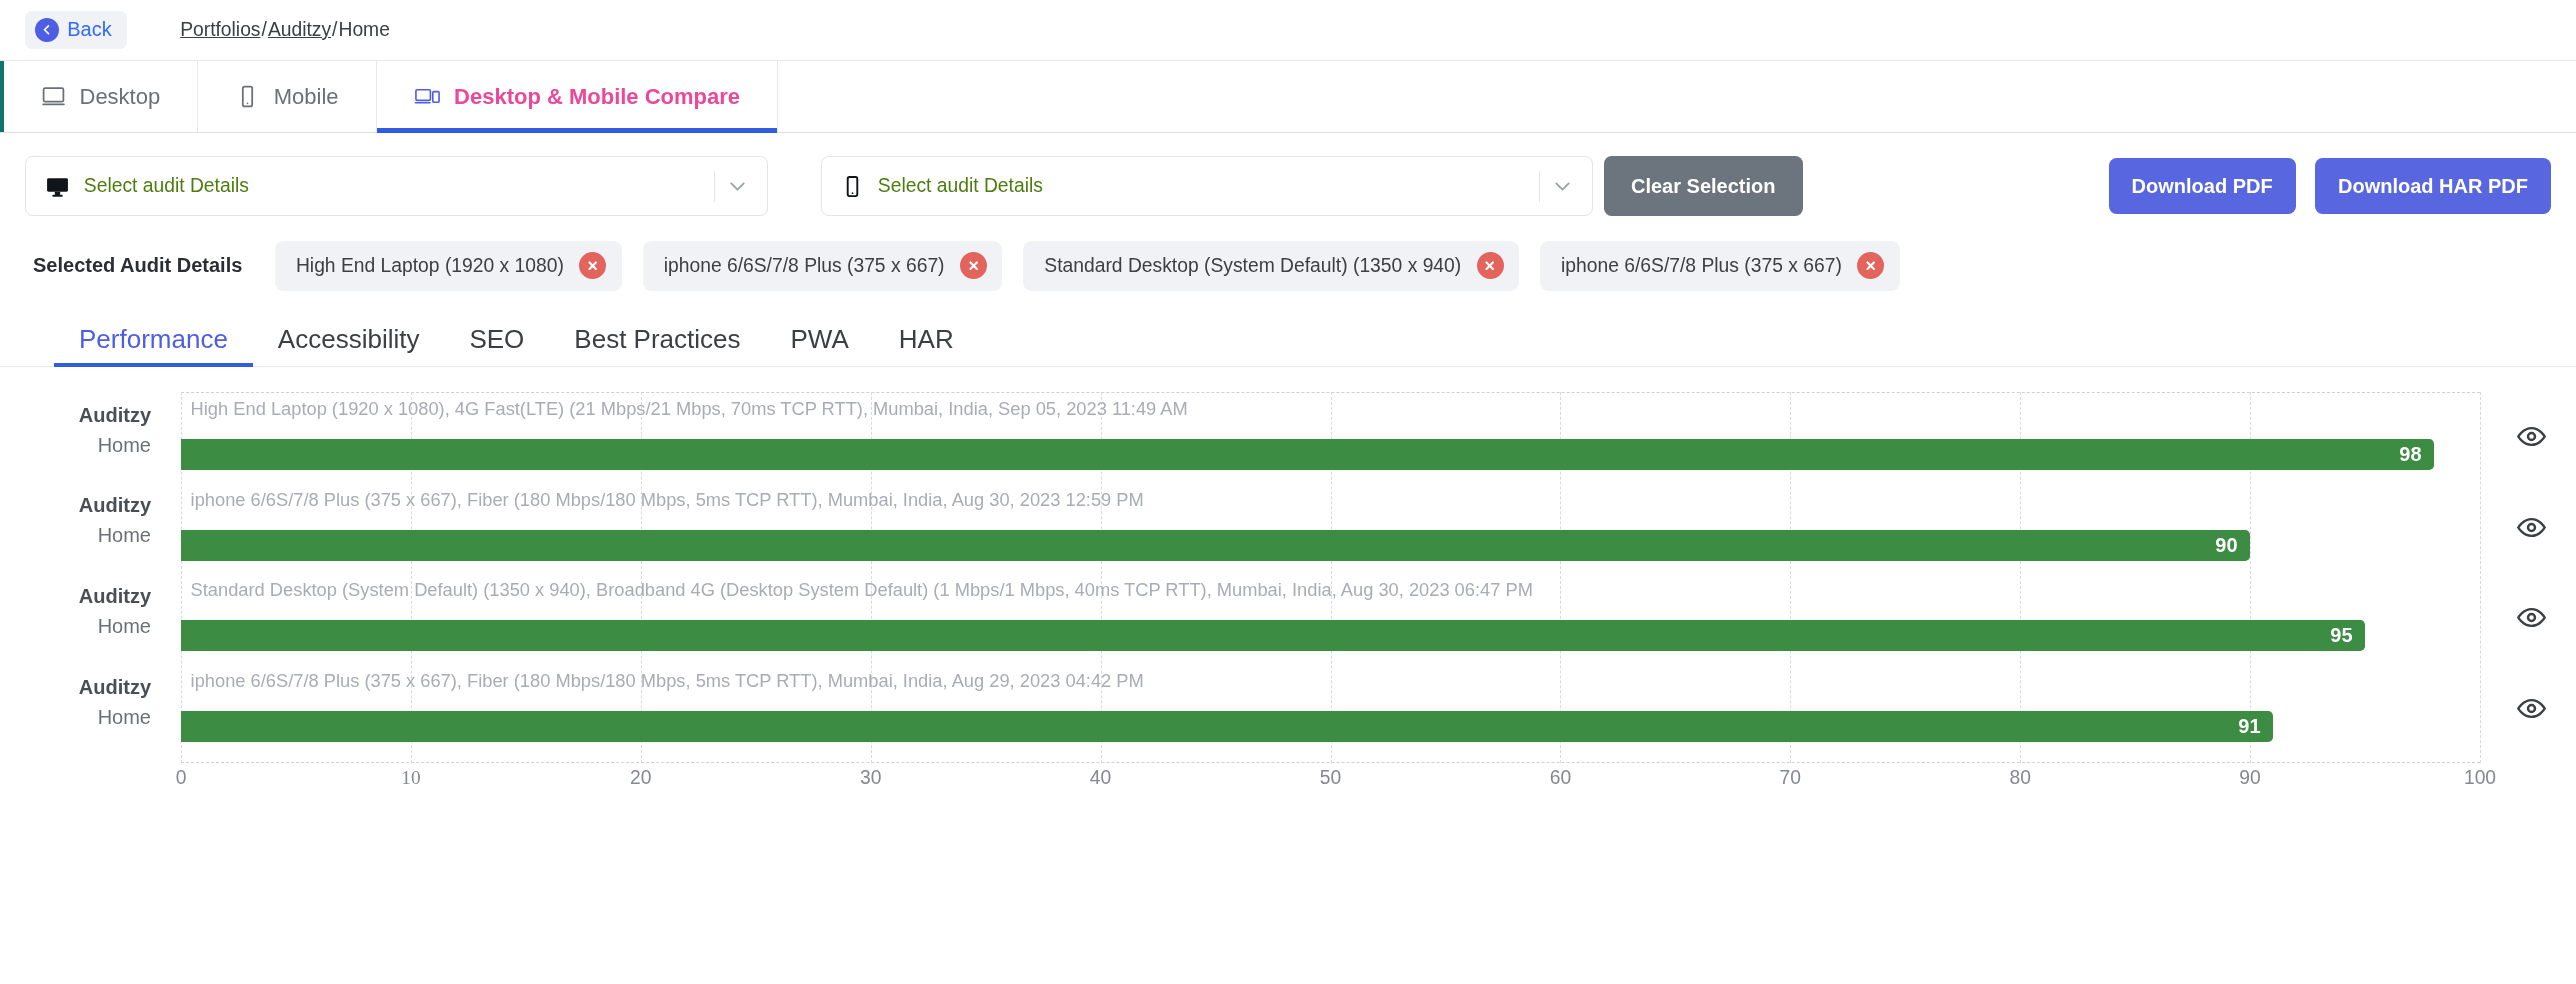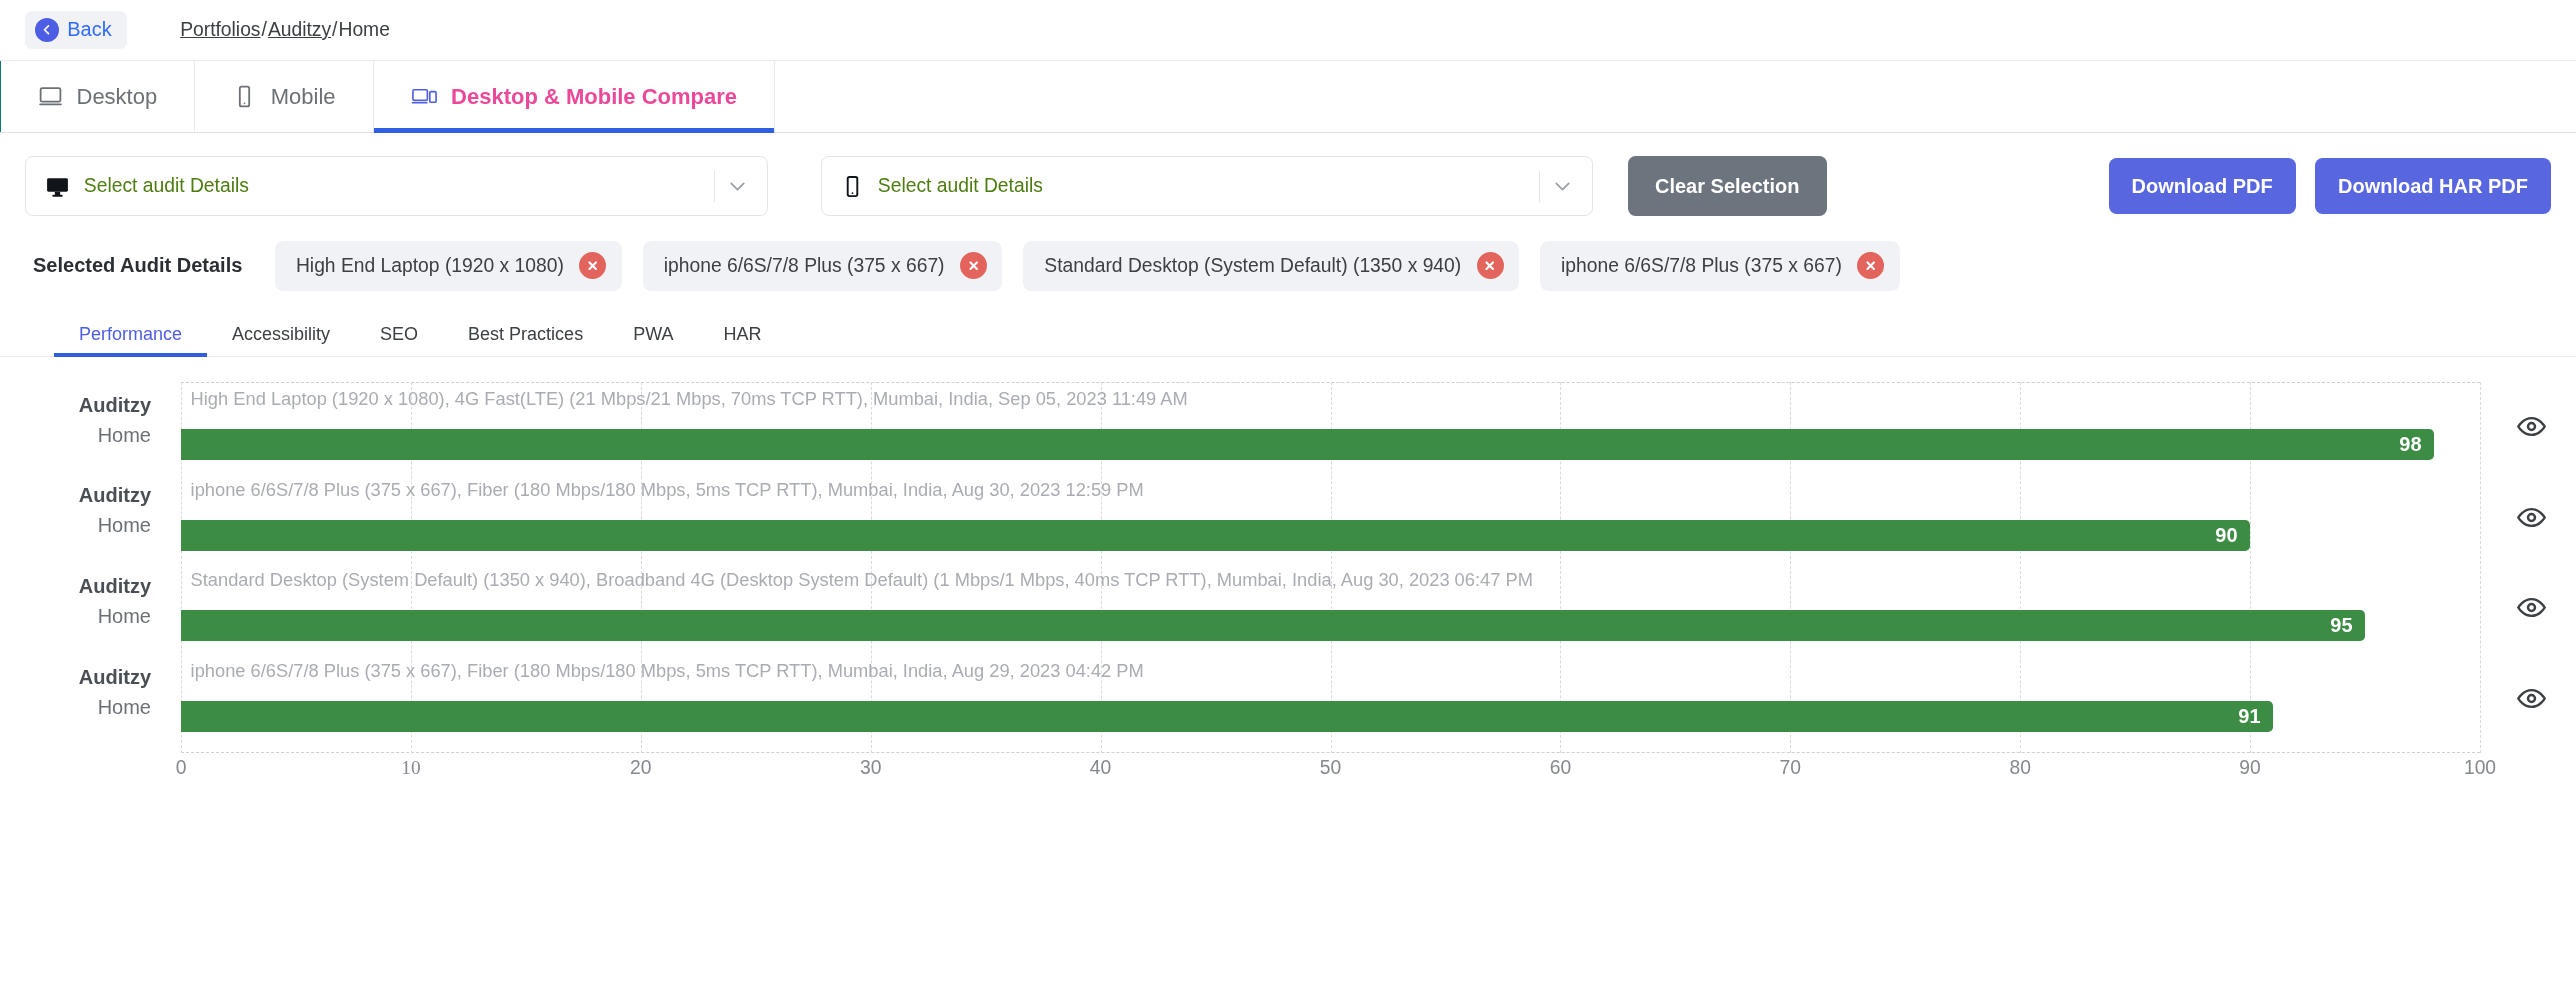--- a/index.html
+++ b/index.html
@@ -55,21 +55,21 @@
   .mtab{
     display:flex;align-items:center;justify-content:center;gap:13.5px;
     padding:0 37px;
     font-size:22px;
     color:#6b7076;
     border-right:1px solid #e8e9ee;
     cursor:pointer;
     position:relative;
     min-width:68px;
   }
-  .mtab:first-child{ border-left:1px solid #0f766e;}
+  .mtab:first-child{ border-left:4px solid #0f766e;}
   .mtab.active{ color:#ec4899; font-weight:bold; }
   .mtab.active:after{
     content:"";position:absolute;left:0;right:0;bottom:-1px;height:4.8px;background:#2f5fe0;
   }
   .mtab .ic{ display:flex;align-items:center;}
 
   
   .toolbar{
     display:flex;align-items:center;
     padding:23px 25px 9.6px 25px;
@@ -100,21 +100,21 @@
   .btn{
     border:none;border-radius:7.7px;cursor:pointer;
     font-size:20px;font-weight:bold;
     color:#fff;
     font-family:"Liberation Sans", sans-serif;
   }
   .btn-clear{
     background:#6c757d;
     height:60px;
     padding:0 27px;
-    margin-left:35px;
+    margin-left:11px;
   }
   .btn-dl{
     background:#5866e0;
     height:56px;
     padding:0 23px;
   }
   .spacer{flex:1;}
   .btn-har{ margin-left:19.3px; }
 
   
@@ -142,21 +142,21 @@
   }
 
   
   .subtabs{
     display:flex;align-items:flex-end;
     padding:17.4px 25px 0 54px;
     gap:0;
     border-bottom:1px solid #e8e9ee;
   }
   .stab{
-    font-size:18px;color:#3c4043;
+    font-size:26px;color:#3c4043;
     padding:5.8px 25px 11.6px 25px;
     cursor:pointer;position:relative;white-space:nowrap;
   }
   .stab.active{ color:#4e5ee4; }
   .stab.active:after{
     content:"";position:absolute;left:0;right:0;bottom:-1px;height:3.9px;background:#2f5fe0;
   }
 
   
   .chart-wrap{

